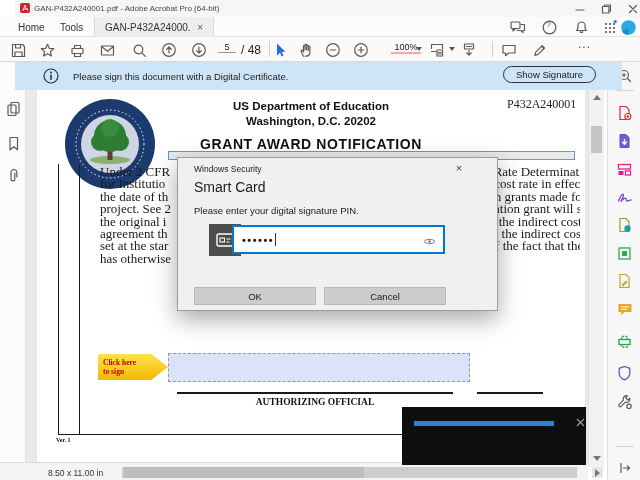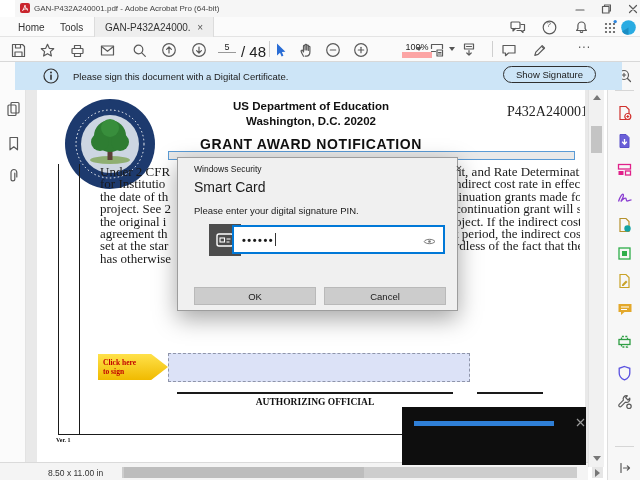--- a/index.html
+++ b/index.html
@@ -39,21 +39,21 @@
   .serif{font-family:"Liberation Serif",serif;}
   .hline{background:#1a1a1a;}
   .fieldstrip{background:#e9e9e9;border:1px solid #5b9bd5;}
   .sigfield{background:#dce2f7;border:1px dashed #8f95aa;}
   .callout{clip-path:polygon(0 0,76% 0,100% 50%,76% 100%,0 100%);
            background:linear-gradient(#ffe14a,#f0ba00);color:#c00000;
            font-size:7.5px;font-weight:bold;line-height:9px;padding:4px 0 0 5px;}
   .paral{font-size:13px;line-height:12.4px;white-space:nowrap;overflow:hidden;color:#1a1a1a;}
 
   
-  .dialog{left:177px;top:157px;width:281px;height:154px;background:#f0f0f0;border:1px solid #9d9d9d;
+  .dialog{left:177px;top:157px;width:321px;height:154px;background:#f0f0f0;border:1px solid #9d9d9d;
           box-shadow:0 8px 22px rgba(0,0,0,.35);z-index:50;font-family:"Liberation Sans",sans-serif;}
   .dlgbtn{background:#cccccc;border:1px solid #b9b9b9;font-size:9.5px;color:#1a1a1a;
           display:flex;align-items:center;justify-content:center;}
   .pininput{background:#fff;border:2px solid #0078d7;display:flex;align-items:center;}
 
   
   .toast{left:402px;top:407px;width:184px;height:58px;background:#0e0e0e;z-index:60;}
   .progress{background:#2f7fd6;}
 
   
@@ -179,21 +179,21 @@
         <path d="M8 11 V5.2 M5.6 7.4 L8 5 l2.4 2.4"></path>
       </svg>
     </div>
   <div class="abs tbtn" style="left:187px;top:2px">
       <svg width="16" height="16" class="ic">
         <circle cx="8" cy="8" r="6.3"></circle>
         <path d="M8 5 v5.8 M5.6 8.6 L8 11 l2.4-2.4"></path>
       </svg>
     </div>
   <div class="abs" style="left:218px;top:5px;width:18px;border-bottom:1px solid #999;text-align:center;font-size:9px;color:#222">5</div>
-  <span class="abs" style="left:241px;top:6px;font-size:15px;color:#222">/ 48</span>
+  <span class="abs" style="left:241px;top:6px;font-size:12px;color:#222">/ 48</span>
   <div class="abs tsep" style="left:265px;top:4px"></div>
   <div class="abs tbtn" style="left:268px;top:2px">
       <svg width="16" height="16">
         <path d="M5 1.5 L5 13.5 L8 10.8 L9.6 14.6 L11.4 13.8 L9.9 10 L13.4 9.7 Z" fill="#2a6dd5"></path>
       </svg>
     </div>
   <div class="abs tbtn" style="left:294px;top:2px">
       <svg width="16" height="16" class="ic">
         <path d="M5.5 14.2 C4.6 12.8 3.3 10.4 3.1 9.2 c-.2-1 1.2-1.4 1.7-.5 l.7 1.2 V4.2 c0-1 1.6-1 1.6 0 V8 m0-4.8 c0-1 1.6-1 1.6 0 V8 m0-4.2 c0-1 1.6-1 1.6 0 v4.7 m0-3.5 c0-1 1.6-1 1.6 0 v5 c0 2.4-1.5 4.2-3.5 4.2 H7.2"></path>
       </svg>
@@ -204,21 +204,21 @@
         <line x1="5.3" y1="8" x2="10.7" y2="8"></line>
       </svg>
     </div>
   <div class="abs tbtn" style="left:349px;top:2px">
       <svg width="16" height="16" class="ic">
         <circle cx="8" cy="8" r="6.3"></circle>
         <line x1="5.3" y1="8" x2="10.7" y2="8"></line>
         <line x1="8" y1="5.3" x2="8" y2="10.7"></line>
       </svg>
     </div>
-  <div class="abs" style="left:402px;top:5px;width:30px;border-bottom:6px solid #fca5a5;text-align:center;font-size:9px;color:#222">100%</div>
+  <div class="abs" style="left:391px;top:5px;width:30px;border-bottom:2px solid #fca5a5;text-align:center;font-size:9px;color:#222">100%</div>
   <div class="abs caret" style="left:416px;top:10px"></div>
   <div class="abs tbtn" style="left:425px;top:2px">
       <svg width="16" height="16" class="ic">
         <path d="M2.5 6.5 V2.5 h11 v4 M2.5 9.5 h4"></path>
         <rect x="8" y="8" width="5.5" height="6"></rect>
         <path d="M9.5 10.5 h2.5 M9.5 12 h2.5"></path>
       </svg>
     </div>
   <div class="abs caret" style="left:449px;top:10px"></div>
   <div class="abs tbtn" style="left:457px;top:2px">
@@ -270,21 +270,21 @@
     <circle cx="46" cy="46" r="44" fill="#1d3a6e"></circle>
     <circle cx="46" cy="46" r="34" fill="none" stroke="#ffffff" stroke-width="1" stroke-dasharray="1.5 2.5"></circle>
     <circle cx="46" cy="46" r="29" fill="#cdd6e2"></circle>
     <ellipse cx="46" cy="62" rx="20" ry="4" fill="#8faf72"></ellipse>
     <rect x="43.5" y="48" width="5" height="14" fill="#5d4037"></rect>
     <circle cx="46" cy="38" r="16" fill="#2e7d32"></circle>
     <circle cx="36" cy="44" r="9" fill="#2e7d32"></circle>
     <circle cx="56" cy="44" r="9" fill="#2e7d32"></circle>
     <circle cx="46" cy="30" r="9" fill="#388e3c"></circle>
   </svg>
-  <span class="abs" style="left:470px;top:14px;font-size:14px;color:#222">P432A240001</span>
+  <span class="abs" style="left:470px;top:7px;font-size:12px;color:#222">P432A240001</span>
   <div class="abs" style="left:0;top:10px;width:548px;text-align:center;font-family:'Liberation Sans',sans-serif;font-weight:bold;font-size:11.5px;color:#111">US Department of Education</div>
   <div class="abs" style="left:0;top:25px;width:548px;text-align:center;font-family:'Liberation Sans',sans-serif;font-weight:bold;font-size:11.5px;color:#111">Washington, D.C. 20202</div>
   <div class="abs" style="left:0;top:46px;width:548px;text-align:center;font-family:'Liberation Sans',sans-serif;font-weight:bold;font-size:14px;letter-spacing:.6px;color:#111">GRANT AWARD NOTIFICATION</div>
 
   <div class="abs fieldstrip" style="left:131px;top:61px;width:407px;height:9px"></div>
 
   <div class="abs paral" style="left:63px;top:76px;width:80px">
     <div>Under 2 CFR</div>
     <div>for Institutio</div>
     <div>the date of th</div>

